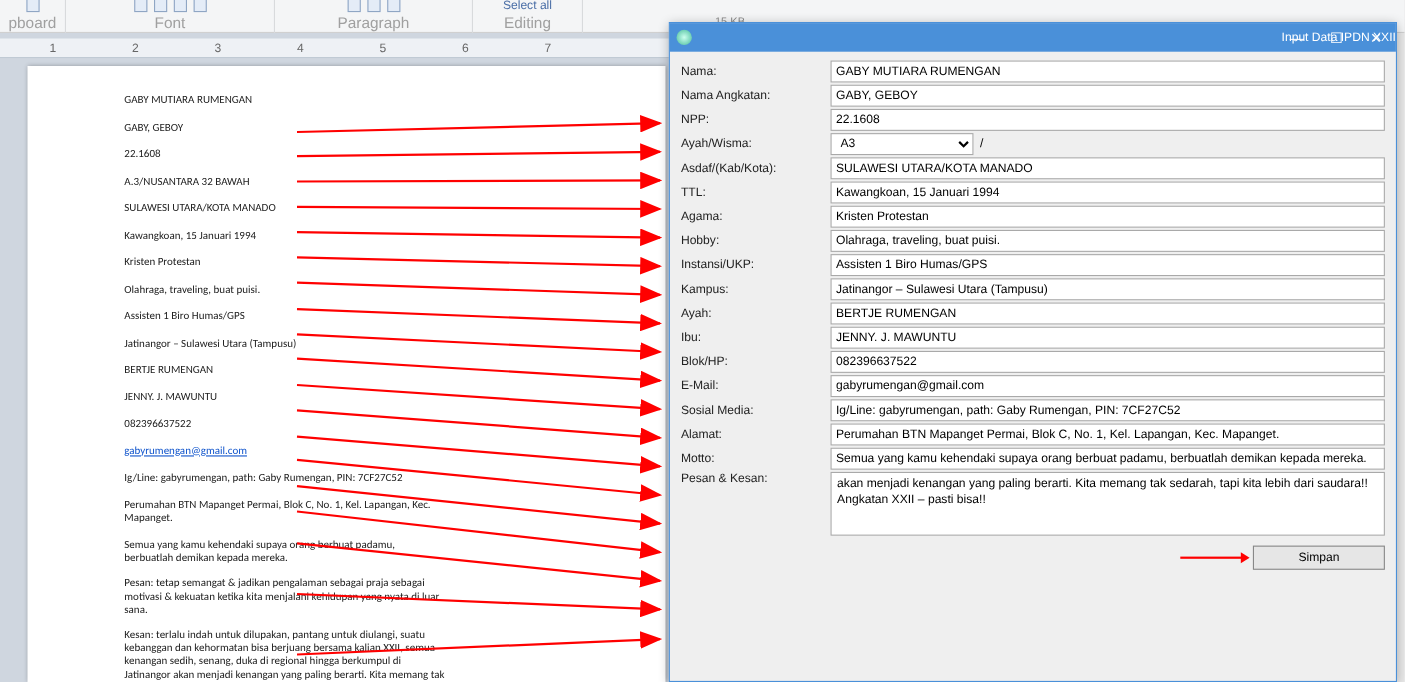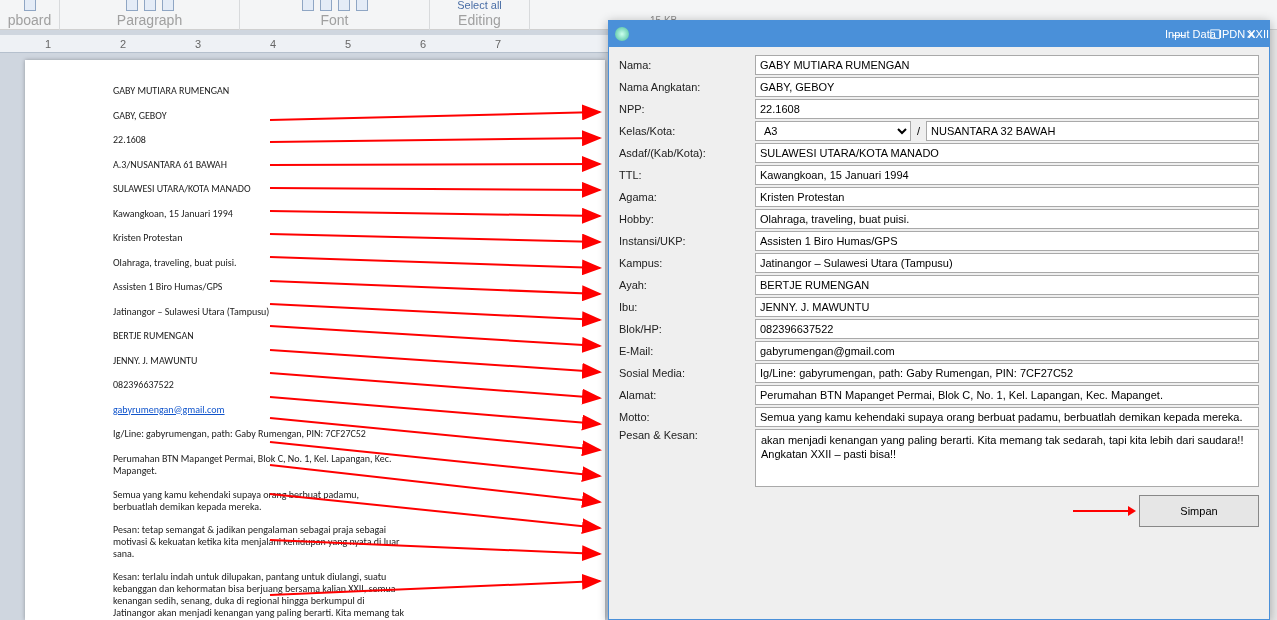--- a/index.html
+++ b/index.html
@@ -33,55 +33,55 @@
   .winbtns { position: absolute; right: 0; top: 0; height: 26px; display: flex; }
   .winbtn { width: 36px; height: 26px; display: flex; align-items: center; justify-content: center; color: #fff; font-size: 13px; font-family: Arial; }
 
   .formarea { padding: 8px 10px 8px 10px; height: calc(100% - 26px); overflow: hidden; }
   .frow { display: flex; align-items: center; margin-bottom: 2px; }
   .flabel { width: 136px; color: #222; font-size: 11px; }
   .fctl { flex: 1; }
   .tin { width: 100%; height: 20px; border: 1px solid #a9a9a9; padding: 0 4px; font-size: 11px; background: #fff; }
   select.tin { height: 20px; }
   .rowsplit { display: flex; gap: 4px; align-items: center; }
-  .rowsplit select { width: 156px; }
+  .rowsplit select { width: 130px; }
   .rowsplit .slash { padding: 0 2px; }
   .rowsplit input { flex: 1; }
   .tarea { width: 100%; height: 58px; border: 1px solid #a9a9a9; padding: 3px 5px; font-size: 11px; resize: none; overflow-y: scroll; line-height: 1.3; background:#fff; font-family: inherit; }
   .btnrow { display: flex; justify-content: flex-end; margin-top: 6px; align-items:center; }
-  .btn { width: 120px; height: 32px; border: 1px solid #888; background: #e6e6e6; font-size: 11px; }
+  .btn { width: 120px; height: 22px; border: 1px solid #888; background: #e6e6e6; font-size: 11px; }
   .btnarrow { width:60px; height:2px; background:#ff0000; margin-right:6px; position:relative;}
   .btnarrow::after{content:"";position:absolute;right:-8px;top:-4px;border:5px solid transparent;border-left:8px solid #ff0000;}
 </style>
 </head>
 <body>
 
 <div class="ribbon">
   <div class="ribgroup" style="width:60px">
     <div class="icons">
         <div class="square"></div>
       </div>
     <div class="lbl">pboard</div>
   </div>
+  <div class="ribgroup" style="width:190px">
+    <div class="icons">
+      <div class="square"></div>
+      <div class="square"></div>
+      <div class="square"></div>
+      <div class="square"></div>
+    </div>
+    <div class="lbl">Font</div>
+  </div>
   <div class="ribgroup" style="width:180px">
     <div class="icons">
       <div class="square"></div>
       <div class="square"></div>
       <div class="square"></div>
     </div>
     <div class="lbl">Paragraph</div>
-  </div>
-  <div class="ribgroup" style="width:190px">
-    <div class="icons">
-      <div class="square"></div>
-      <div class="square"></div>
-      <div class="square"></div>
-      <div class="square"></div>
-    </div>
-    <div class="lbl">Font</div>
   </div>
   <div class="ribgroup" style="width:100px">
     <div class="icons">
         <span class="ribtext">Select all</span>
       </div>
     <div class="lbl">Editing</div>
   </div>
 </div>
 <div class="sizebadge">15 KB</div>
 
@@ -92,21 +92,21 @@
       <span style="left: 195px;">3</span>
       <span style="left: 270px;">4</span>
       <span style="left: 345px;">5</span>
       <span style="left: 420px;">6</span>
       <span style="left: 495px;">7</span>
     </div>
   <div class="page" id="page">
       <div class="docline ">GABY MUTIARA RUMENGAN</div>
       <div class="docline ">GABY, GEBOY</div>
       <div class="docline ">22.1608</div>
-      <div class="docline ">A.3/NUSANTARA 61 BAWAH</div>
+      <div class="docline ">A.3/NUSANTARA 32 BAWAH</div>
       <div class="docline ">SULAWESI UTARA/KOTA MANADO</div>
       <div class="docline ">Kawangkoan, 15 Januari 1994</div>
       <div class="docline ">Kristen Protestan</div>
       <div class="docline ">Olahraga, traveling, buat puisi.</div>
       <div class="docline ">Assisten 1 Biro Humas/GPS</div>
       <div class="docline ">Jatinangor – Sulawesi Utara (Tampusu)</div>
       <div class="docline ">BERTJE RUMENGAN</div>
       <div class="docline ">JENNY. J. MAWUNTU</div>
       <div class="docline ">082396637522</div>
       <div class="docline link">gabyrumengan@gmail.com</div>
@@ -162,25 +162,24 @@
       </div>
     <div class="frow">
         <div class="flabel">Nama Angkatan:</div>
         <div class="fctl"><input class="tin" value="GABY, GEBOY" style=""></div>
       </div>
     <div class="frow">
         <div class="flabel">NPP:</div>
         <div class="fctl"><input class="tin" value="22.1608" style=""></div>
       </div>
     <div class="frow">
-        <div class="flabel">Kelas/Kota:</div>
+        <div class="flabel">Ayah/Wisma:</div>
         <div class="fctl rowsplit">
       <select class="tin"><option>A3</option></select>
       <span class="slash">/</span>
-      <input class="tin" value="NUSANTARA 32 BAWAH" style="">
     </div>
       </div>
     <div class="frow">
         <div class="flabel">Asdaf/(Kab/Kota):</div>
         <div class="fctl"><input class="tin" value="SULAWESI UTARA/KOTA MANADO" style=""></div>
       </div>
     <div class="frow">
         <div class="flabel">TTL:</div>
         <div class="fctl"><input class="tin" value="Kawangkoan, 15 Januari 1994" style=""></div>
       </div>

